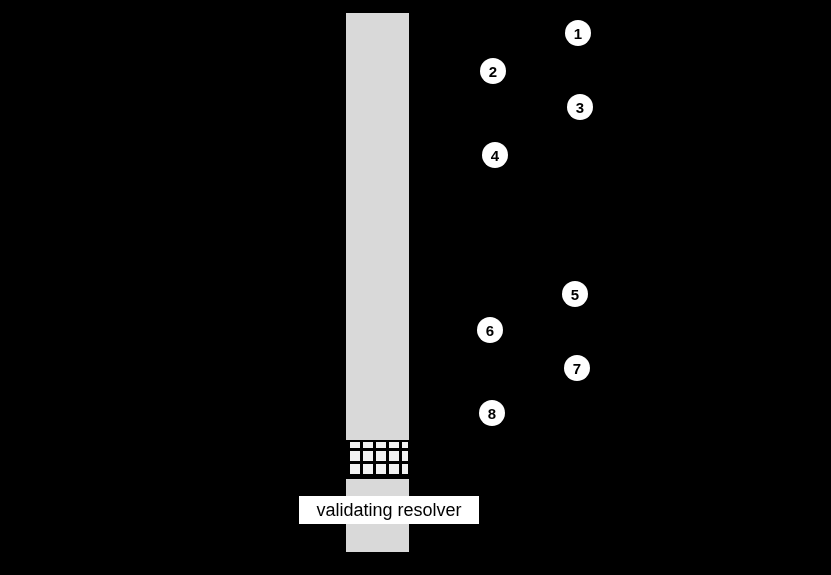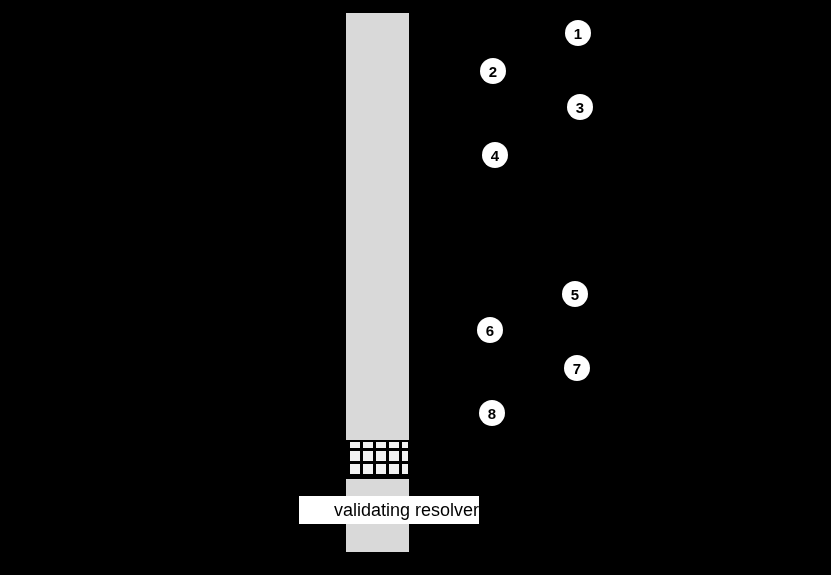--- a/index.html
+++ b/index.html
@@ -45,21 +45,21 @@
   .resolver-label {
     position: absolute;
     left: 299px;
     top: 496px;
     width: 180px;
     height: 28px;
     background: #ffffff;
     color: #000000;
     font-size: 18px;
     line-height: 28px;
-    text-align: right;
+    text-align: center;
     white-space: nowrap;
   }
   .step-circle {
     position: absolute;
     width: 26px;
     height: 26px;
     margin-left: -13px;
     margin-top: -13px;
     border-radius: 50%;
     background: #ffffff;

